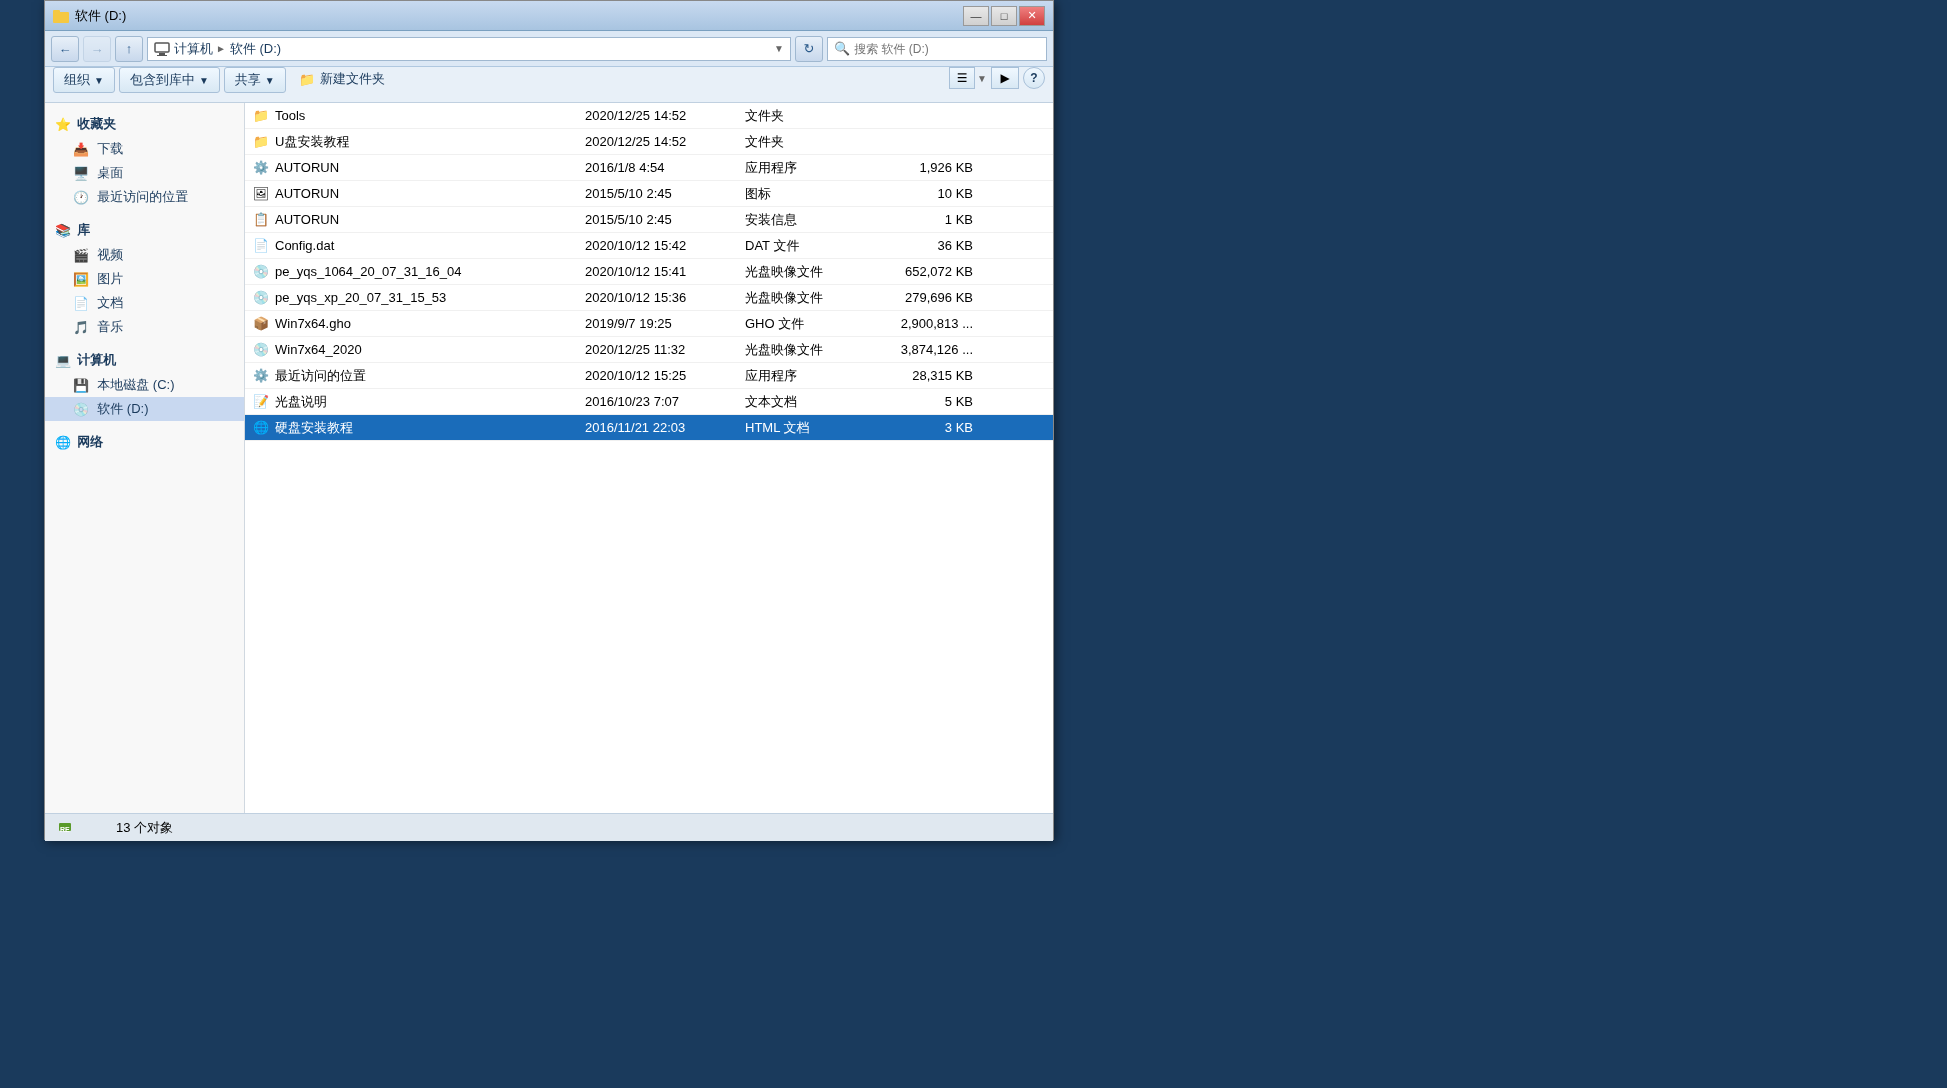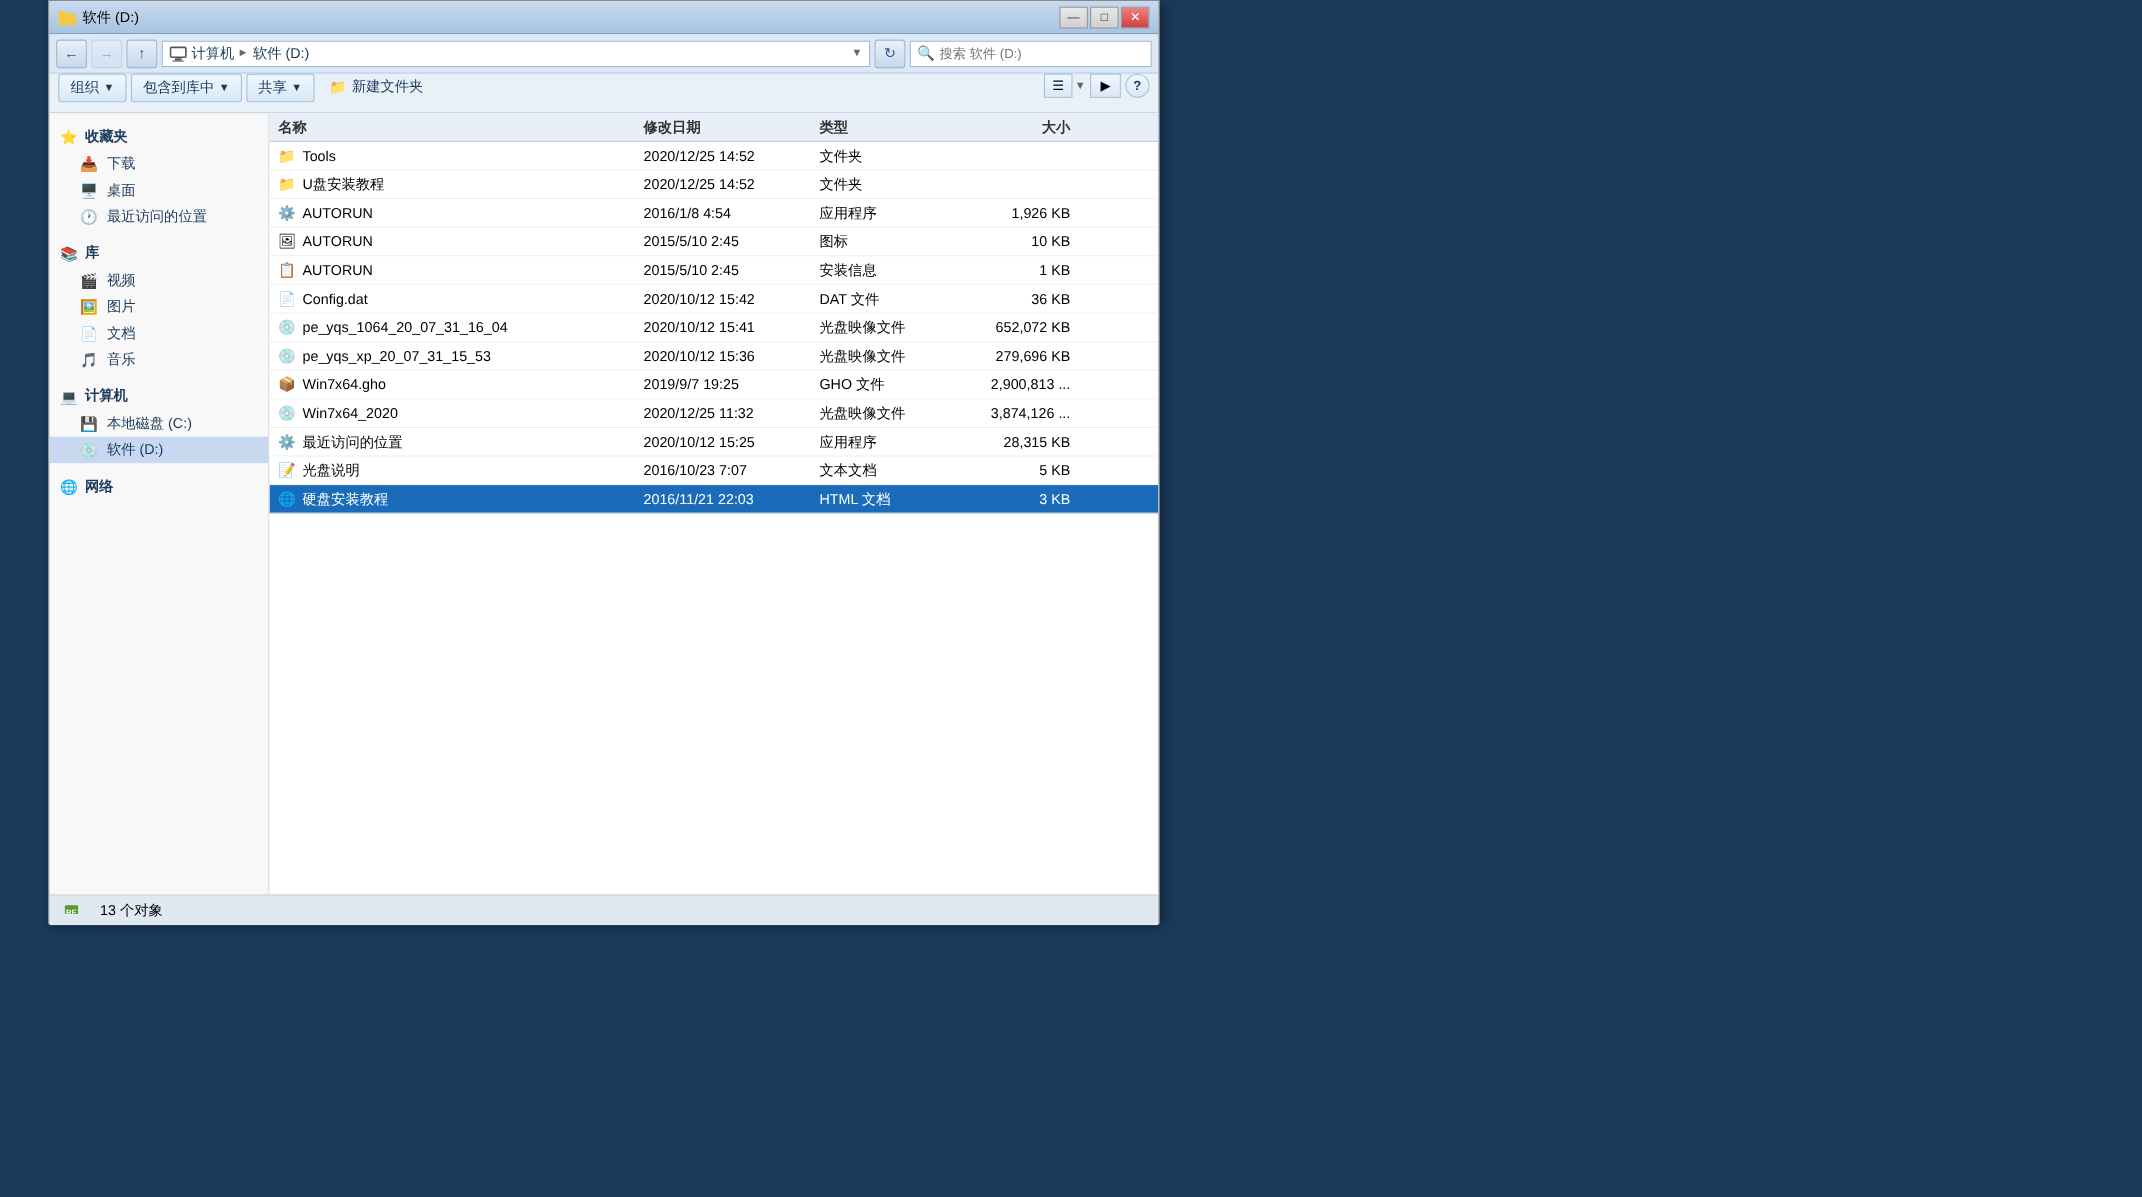--- a/index.html
+++ b/index.html
@@ -263,21 +263,21 @@
       font-size: 13px;
     }
     
     .status-bar {
       height: 28px;
       background: #e0e8f0;
       border-top: 1px solid #c0d0e0;
       display: flex;
       align-items: center;
       padding: 0 12px;
-      gap: 2px;
+      gap: 27px;
     }
     
     ::-webkit-scrollbar { width: 8px; height: 8px; }
     ::-webkit-scrollbar-track { background: #f0f0f0; }
     ::-webkit-scrollbar-thumb { background: #b0c0d0; border-radius: 4px; }
   </style>
 </head>
 <body>
 
 <div class="window">
@@ -412,26 +412,20 @@
 
       <div class="sidebar-section">
         <div class="sidebar-section-header">
           <span>🌐</span>
           <span>网络</span>
         </div>
       </div>
     </div>
 
     <div class="file-list">
-      <div class="list-header">
-        <div class="col-name">名称</div>
-        <div class="col-date">修改日期</div>
-        <div class="col-type">类型</div>
-        <div class="col-size">大小</div>
-      </div>
       <div id="file-rows-container">
           <div class="file-row">
     <div class="col-name">
       <span class="file-icon">📁</span>
       <span>Tools</span>
     </div>
     <div class="col-date">2020/12/25 14:52</div>
     <div class="col-type">文件夹</div>
     <div class="col-size"></div>
   </div>

